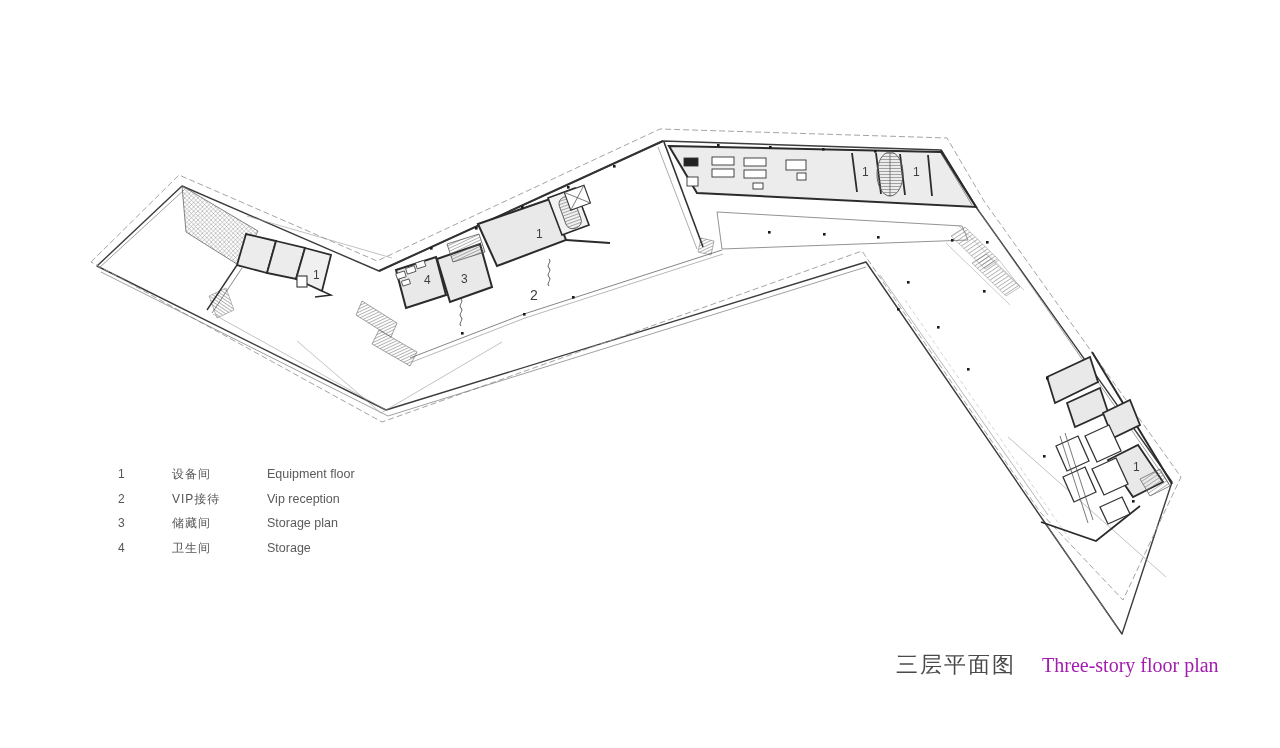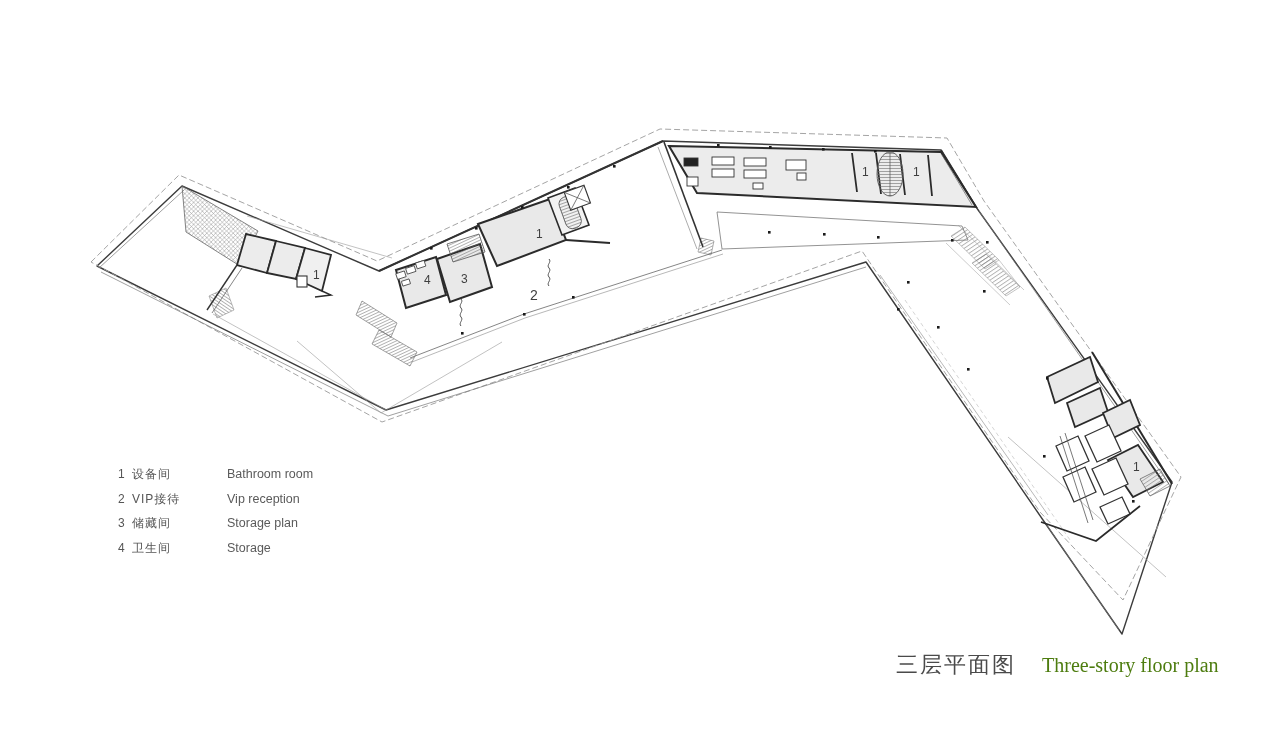--- a/index.html
+++ b/index.html
@@ -3,26 +3,26 @@
 <meta charset="utf-8">
 <style>
   html,body{margin:0;padding:0;background:#fff;}
   .page{position:relative;width:1280px;height:748px;background:#fff;overflow:hidden;
         font-family:"Liberation Sans",sans-serif;}
   .plan-svg{position:absolute;left:0;top:0;}
   
   .legend{position:absolute;left:118px;top:466px;color:#4f4f4f;}
   .legend-row{display:flex;align-items:baseline;height:24.5px;}
   .legend-num{width:14px;font-size:12px;color:#555;}
-  .legend-zh{width:95px;font-size:12px;color:#555;letter-spacing:1px;}
+  .legend-zh{width:95px;font-size:12px;color:#555;letter-spacing:1px;margin-left:40px;}
   .legend-en{font-size:12.5px;color:#5a5a5a;}
   
   .titlebar{position:absolute;left:884px;top:650px;display:flex;align-items:baseline;}
   .title-zh{font-size:22px;color:#4a4a4a;letter-spacing:2px;margin-left:12px;}
-  .title-en{font-size:20px;color:#4d7c0f;margin-left:26px;font-family:"Liberation Serif",serif;}
+  .title-en{font-size:20px;color:#a21caf;margin-left:26px;font-family:"Liberation Serif",serif;}
   
   .rlabel{font-family:"Liberation Sans",sans-serif;fill:#3f3f3f;}
 </style>
 </head>
 <body>
 
 <div class="page">
 
   <svg class="plan-svg" width="1280" height="748" viewBox="0 0 1280 748">
     <defs>
@@ -196,21 +196,21 @@
         <text x="862" y="176" font-size="12" class="rlabel">1</text>
         <text x="913" y="176" font-size="12" class="rlabel">1</text>
         <text x="1133" y="471" font-size="12" class="rlabel">1</text>
       </g>
   </svg>
 
   <div class="legend" id="legend">
       <div class="legend-row">
         <span class="legend-num">1</span>
         <span class="legend-zh">设备间</span>
-        <span class="legend-en">Bathroom room</span>
+        <span class="legend-en">Equipment floor</span>
       </div>
       <div class="legend-row">
         <span class="legend-num">2</span>
         <span class="legend-zh">VIP接待</span>
         <span class="legend-en">Vip reception</span>
       </div>
       <div class="legend-row">
         <span class="legend-num">3</span>
         <span class="legend-zh">储藏间</span>
         <span class="legend-en">Storage plan</span>

